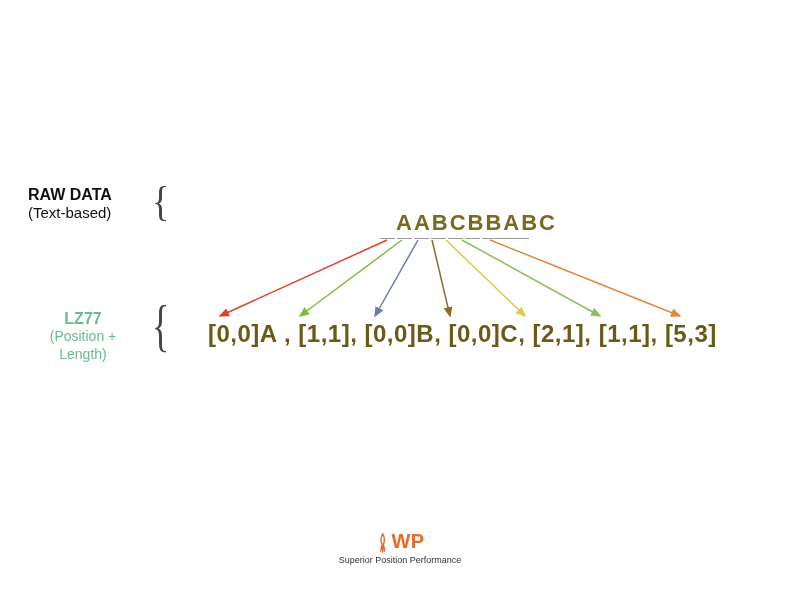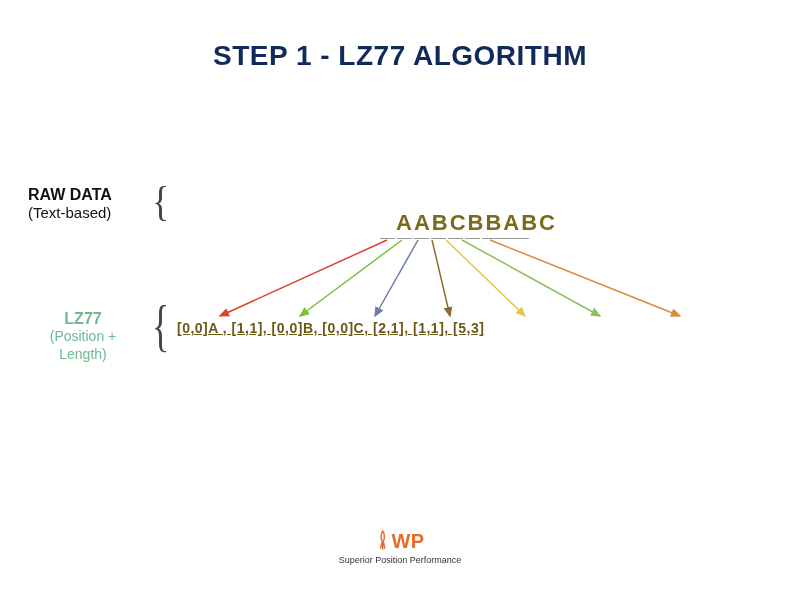--- a/index.html
+++ b/index.html
@@ -72,48 +72,47 @@
     }
     .raw-underline {
       position: absolute;
       top: 238px;
       height: 1px;
       background: #999;
     }
     .lz-output {
       position: absolute;
       top: 320px;
-      left: 177px;
-      font-size: 14px;
+      left: 208px;
+      font-size: 24px;
       font-weight: 700;
       color: #6b5a16;
       font-family: 'Trebuchet MS', Arial, sans-serif;
       letter-spacing: 0.5px;
-      text-decoration: underline;
     }
 
     .arrows {
       position: absolute;
       top: 236px;
       left: 190px;
       width: 560px;
       height: 86px;
       pointer-events: none;
     }
 
     .logo {
       position: absolute;
       bottom: 35px;
       left: 50%;
       transform: translateX(-50%);
       text-align: center;
     }
     .logo-line {
       display: flex;
-      align-items: flex-start;
+      align-items: flex-end;
       justify-content: center;
     }
     .logo-wp {
       font-size: 20px;
       font-weight: 800;
       color: #e66b2d;
       letter-spacing: 0.5px;
     }
     .logo-rocket {
       font-size: 20px;
@@ -130,21 +129,20 @@
       width: 14px;
       height: 20px;
       display: inline-block;
       margin-right: 2px;
     }
   </style>
 </head>
 <body>
 
 <div class="title">
-  <div>STEP 1 - LZ77 ALGORITHM</div>
 </div>
 
 <div class="label-block label-raw">
   <div class="label-title">RAW DATA</div>
   <div class="label-sub">(Text-based)</div>
 </div>
 <div class="brace brace-raw">{</div>
 
 <div class="label-block label-lz">
   <div class="label-title-green">LZ77</div>

